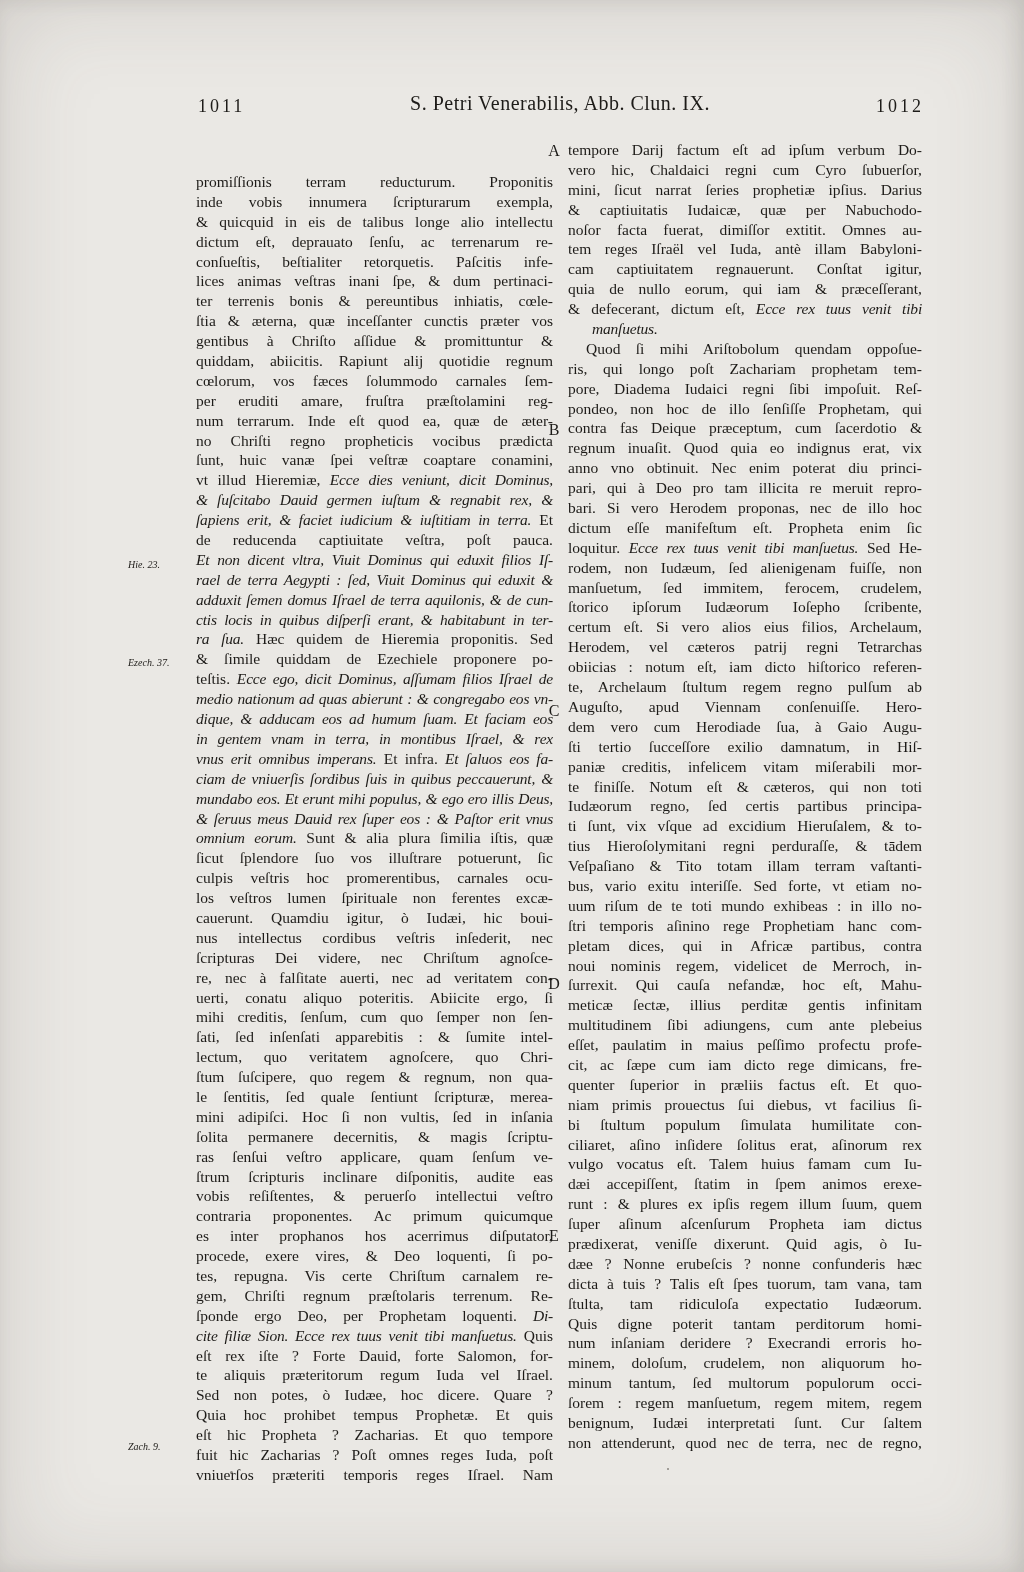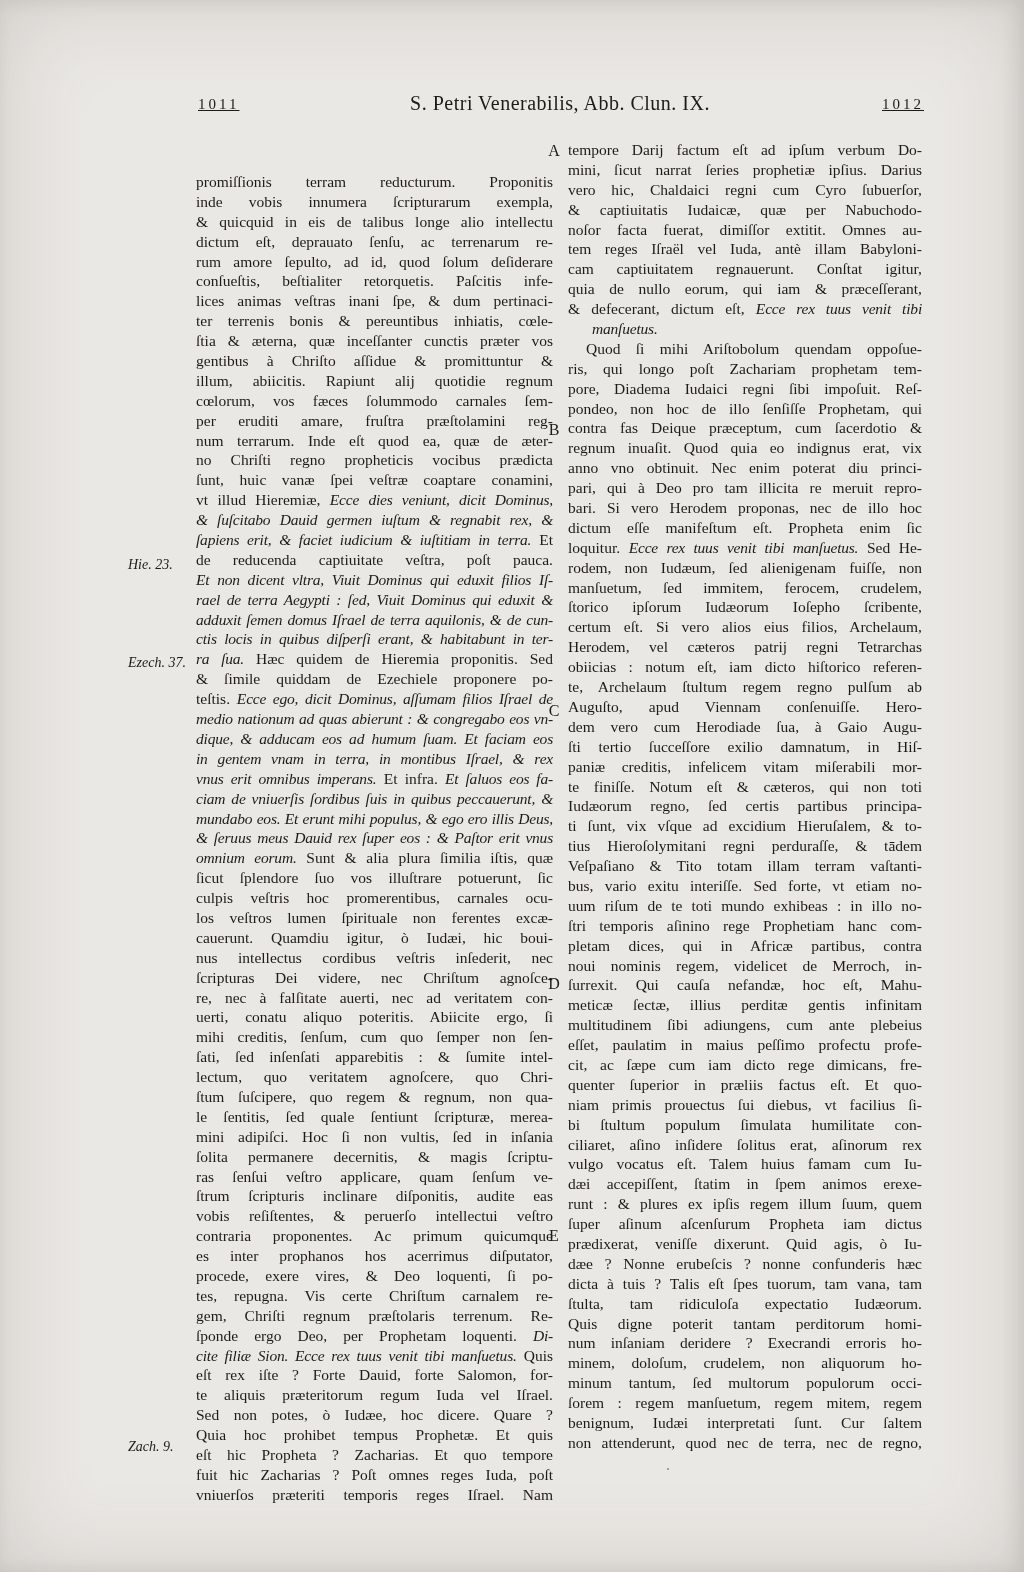--- a/index.html
+++ b/index.html
@@ -7,39 +7,39 @@
     position:relative;
     width:1024px;height:1572px;
     margin:0 auto;
     background:#eae8e4;
     box-shadow:inset 0 0 90px rgba(90,80,70,.18), inset -6px 0 18px rgba(60,55,50,.12);
     font-family:"Liberation Serif","DejaVu Serif",serif;
     color:#1d1b18;
     overflow:hidden;
   }
   .header{position:absolute;top:92px;left:0;width:1024px;height:34px;}
-  .pagenum{position:absolute;top:4px;font-size:15px;letter-spacing:3px;text-decoration:underline;}
+  .pagenum{position:absolute;top:4px;font-size:18px;letter-spacing:3px;}
   .pagenum.left{left:198px;}
   .pagenum.right{right:100px;}
   .title{position:absolute;left:96px;right:0;text-align:center;top:0;font-size:20px;letter-spacing:.5px;}
   .col{position:absolute;top:140px;}
   .col.left{left:196px;width:357px;margin-top:32px;}
   .col.right{left:568px;width:354px;}
   .line{
     height:19.9px;line-height:19.9px;
     font-size:15.5px;
     white-space:nowrap;
     text-align:justify;text-align-last:justify;
   }
   .line i{letter-spacing:-0.2px;}
   .line.par-end{text-align-last:left;margin-left:24px;}
   .line.indent{text-indent:18px;}
   .margin-note{
     position:absolute;left:128px;width:64px;
-    font-style:italic;font-size:14px;line-height:18px;
+    font-style:italic;font-size:10px;line-height:18px;
     text-align:left;white-space:nowrap;
   }
   .gutter-marker{
     position:absolute;left:544px;width:20px;
     font-size:16px;line-height:20px;text-align:center;
   }
   .speck{position:absolute;width:3px;height:3px;border-radius:50%;background:#3a362f;opacity:.55;}
   .speck.s1{left:230px;top:1471px;}
   .speck.s2{left:667px;top:1468px;width:2px;height:2px;}
 </style>
@@ -62,27 +62,26 @@
   <div class="gutter-marker" style="top:420px">B</div>
   <div class="gutter-marker" style="top:701px">C</div>
   <div class="gutter-marker" style="top:974px">D</div>
   <div class="gutter-marker" style="top:1226px">E</div>
 
   <div class="col left" id="col-left">
       <div class="line"><span>promiſſionis terram reducturum. Proponitis</span></div>
       <div class="line"><span>inde vobis innumera ſcripturarum exempla,</span></div>
       <div class="line"><span>&amp; quicquid in eis de talibus longe alio intellectu</span></div>
       <div class="line"><span>dictum eſt, deprauato ſenſu, ac terrenarum re-</span></div>
-      <div class="line"><span>rum amore ſepulto, ad id, quod ſolum deſiderare</span></div>
       <div class="line"><span>conſueſtis, beſtialiter retorquetis. Paſcitis infe-</span></div>
       <div class="line"><span>lices animas veſtras inani ſpe, &amp; dum pertinaci-</span></div>
       <div class="line"><span>ter terrenis bonis &amp; pereuntibus inhiatis, cœle-</span></div>
       <div class="line"><span>ſtia &amp; æterna, quæ inceſſanter cunctis præter vos</span></div>
       <div class="line"><span>gentibus à Chriſto aſſidue &amp; promittuntur &amp;</span></div>
-      <div class="line"><span>illum, abiicitis. Rapiunt alij quotidie regnum</span></div>
+      <div class="line"><span>quiddam, abiicitis. Rapiunt alij quotidie regnum</span></div>
       <div class="line"><span>cœlorum, vos fæces ſolummodo carnales ſem-</span></div>
       <div class="line"><span>per eruditi amare, fruſtra præſtolamini reg-</span></div>
       <div class="line"><span>num terrarum. Inde eſt quod ea, quæ de æter-</span></div>
       <div class="line"><span>no Chriſti regno propheticis vocibus prædicta</span></div>
       <div class="line"><span>ſunt, huic vanæ ſpei veſtræ coaptare conamini,</span></div>
       <div class="line"><span>vt illud Hieremiæ, </span><i>Ecce dies veniunt, dicit Dominus,</i></div>
       <div class="line"><i>&amp; ſuſcitabo Dauid germen iuſtum &amp; regnabit rex, &amp;</i></div>
       <div class="line"><i>ſapiens erit, &amp; faciet iudicium &amp; iuſtitiam in terra.</i><span> Et</span></div>
       <div class="line"><span>de reducenda captiuitate veſtra, poſt pauca.</span></div>
       <div class="line"><i>Et non dicent vltra, Viuit Dominus qui eduxit filios Iſ-</i></div>
@@ -128,22 +127,22 @@
       <div class="line"><span>eſt rex iſte ? Forte Dauid, forte Salomon, for-</span></div>
       <div class="line"><span>te aliquis præteritorum regum Iuda vel Iſrael.</span></div>
       <div class="line"><span>Sed non potes, ò Iudæe, hoc dicere. Quare ?</span></div>
       <div class="line"><span>Quia hoc prohibet tempus Prophetæ. Et quis</span></div>
       <div class="line"><span>eſt hic Propheta ? Zacharias. Et quo tempore</span></div>
       <div class="line"><span>fuit hic Zacharias ? Poſt omnes reges Iuda, poſt</span></div>
       <div class="line"><span>vniuerſos præteriti temporis reges Iſrael. Nam</span></div>
     </div>
   <div class="col right" id="col-right">
       <div class="line"><span>tempore Darij factum eſt ad ipſum verbum Do-</span></div>
+      <div class="line"><span>vero hic, Chaldaici regni cum Cyro ſubuerſor,</span></div>
       <div class="line"><span>mini, ſicut narrat ſeries prophetiæ ipſius. Darius</span></div>
-      <div class="line"><span>vero hic, Chaldaici regni cum Cyro ſubuerſor,</span></div>
       <div class="line"><span>&amp; captiuitatis Iudaicæ, quæ per Nabuchodo-</span></div>
       <div class="line"><span>noſor facta fuerat, dimiſſor extitit. Omnes au-</span></div>
       <div class="line"><span>tem reges Iſraël vel Iuda, antè illam Babyloni-</span></div>
       <div class="line"><span>cam captiuitatem regnauerunt. Conſtat igitur,</span></div>
       <div class="line"><span>quia de nullo eorum, qui iam &amp; præceſſerant,</span></div>
       <div class="line"><span>&amp; defecerant, dictum eſt, </span><i>Ecce rex tuus venit tibi</i></div>
       <div class="line par-end"><i>manſuetus.</i></div>
       <div class="line indent"><span>Quod ſi mihi Ariſtobolum quendam oppoſue-</span></div>
       <div class="line"><span>ris, qui longo poſt Zachariam prophetam tem-</span></div>
       <div class="line"><span>pore, Diadema Iudaici regni ſibi impoſuit. Reſ-</span></div>

